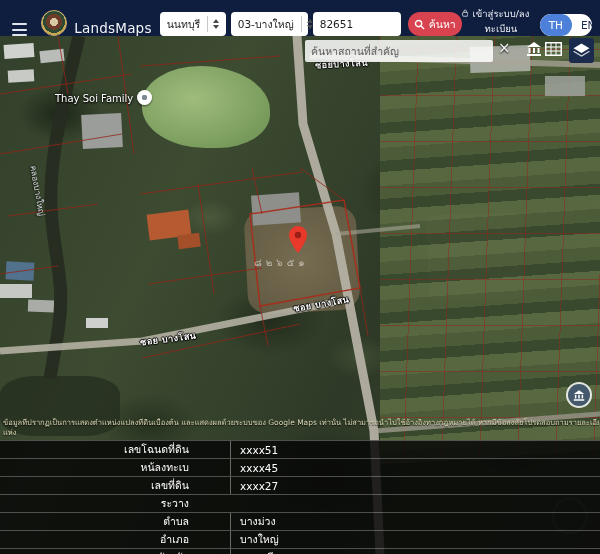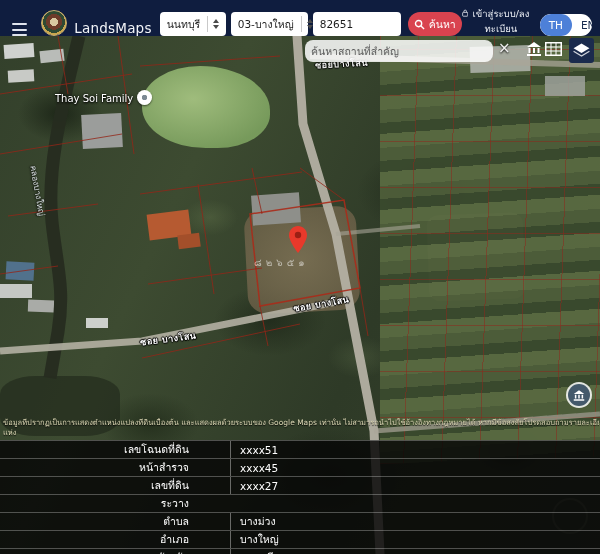--- a/index.html
+++ b/index.html
@@ -81,21 +81,21 @@
   .poi-label{position:absolute;left:55px;top:57px;z-index:3;font-size:10px;color:#fff;text-shadow:0 0 3px #000,0 1px 2px #000;}
   .poi-circle{position:absolute;left:137px;top:54px;width:15px;height:15px;border-radius:50%;z-index:3;
     background:radial-gradient(circle,#7d8a94 0 2.5px,#ffffff 3px);box-shadow:0 1px 2px rgba(0,0,0,.6);}
   .parcel-watermark{position:absolute;left:254px;top:219px;z-index:3;font-size:10px;letter-spacing:4px;color:rgba(255,255,255,.55);}
   .pin{position:absolute;left:289px;top:190px;z-index:4;}
   .poi-building{position:absolute;left:568px;top:348px;width:22px;height:22px;border-radius:50%;background:#44596b;z-index:3;
     display:flex;align-items:center;justify-content:center;box-shadow:0 0 0 2px rgba(255,255,255,.85);}
   .wm-circle{position:absolute;left:552px;top:462px;width:36px;height:36px;border-radius:50%;border:2px solid rgba(255,255,255,.14);z-index:1;}
 
   .place-search{position:absolute;left:305px;top:4px;width:188px;height:22px;z-index:5;background:rgba(255,255,255,.85);
-    border:none;border-radius:8px;font-size:10.5px;color:#333;padding:0 6px;}
+    border:none;border-radius:2px;font-size:10.5px;color:#333;padding:0 6px;}
   .place-search::placeholder{color:#5c5c5c;}
   .clear-x{position:absolute;left:498px;top:3px;z-index:5;color:#f0f0f0;font-size:15px;cursor:pointer;text-shadow:0 1px 2px #000;}
   .map-icon{position:absolute;top:6px;z-index:5;cursor:pointer;}
   .mi-office{left:526px;}
   .mi-grid{left:545px;}
   .layers-box{position:absolute;left:569px;top:2px;width:25px;height:25px;background:#1b2b4d;border-radius:3px;z-index:5;
     display:flex;align-items:center;justify-content:center;cursor:pointer;}
 
   .disclaimer{position:absolute;left:3px;bottom:116px;z-index:6;color:#ded9b6;font-size:7.5px;line-height:10px;
     text-shadow:0 1px 1px rgba(0,0,0,.85);white-space:nowrap;width:596px;overflow:hidden;}
@@ -246,21 +246,21 @@
       <div class="l2">แห่ง</div>
     </div>
   </div>
 
   <div class="info-table">
     <div class="trow">
       <div class="tlabel">เลขโฉนดที่ดิน</div>
       <div class="tvalue">xxxx51</div>
     </div>
     <div class="trow">
-      <div class="tlabel">หน้าสำรวจ</div>
+      <div class="tlabel">หน้ลงทะเบ</div>
       <div class="tvalue">xxxx45</div>
     </div>
     <div class="trow">
       <div class="tlabel">เลขที่ดิน</div>
       <div class="tvalue">xxxx27</div>
     </div>
     <div class="trow">
       <div class="tlabel">ระวาง</div>
     </div>
     <div class="trow">

